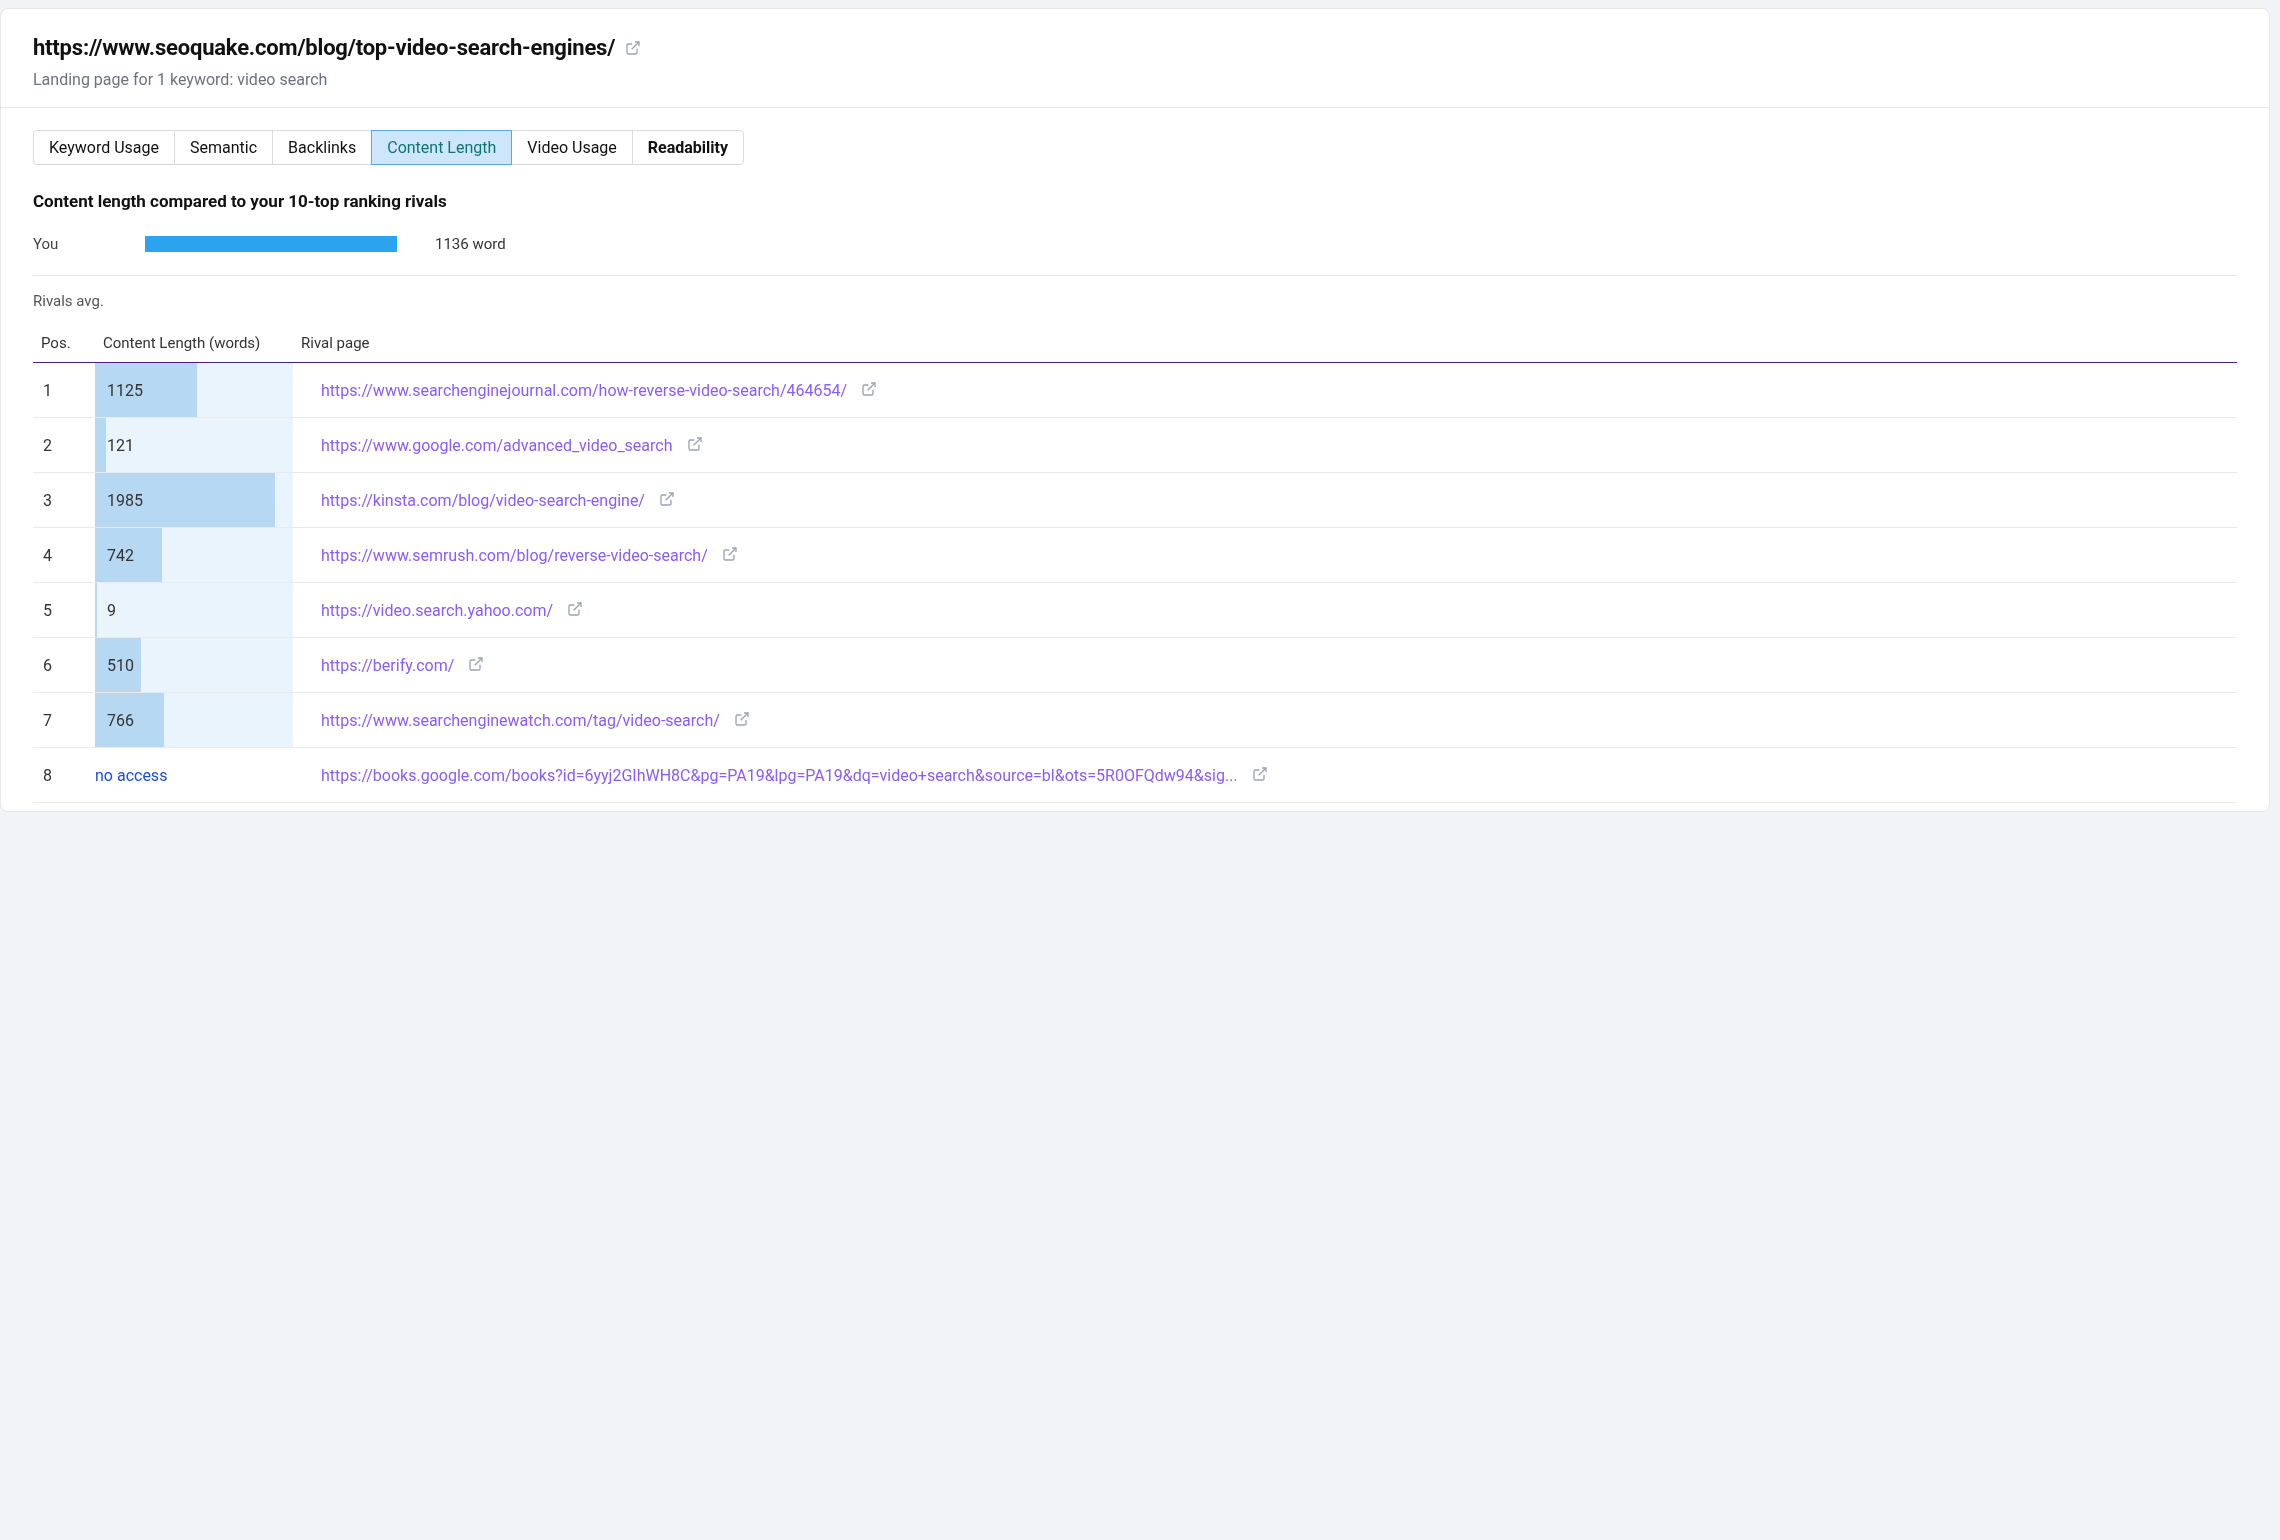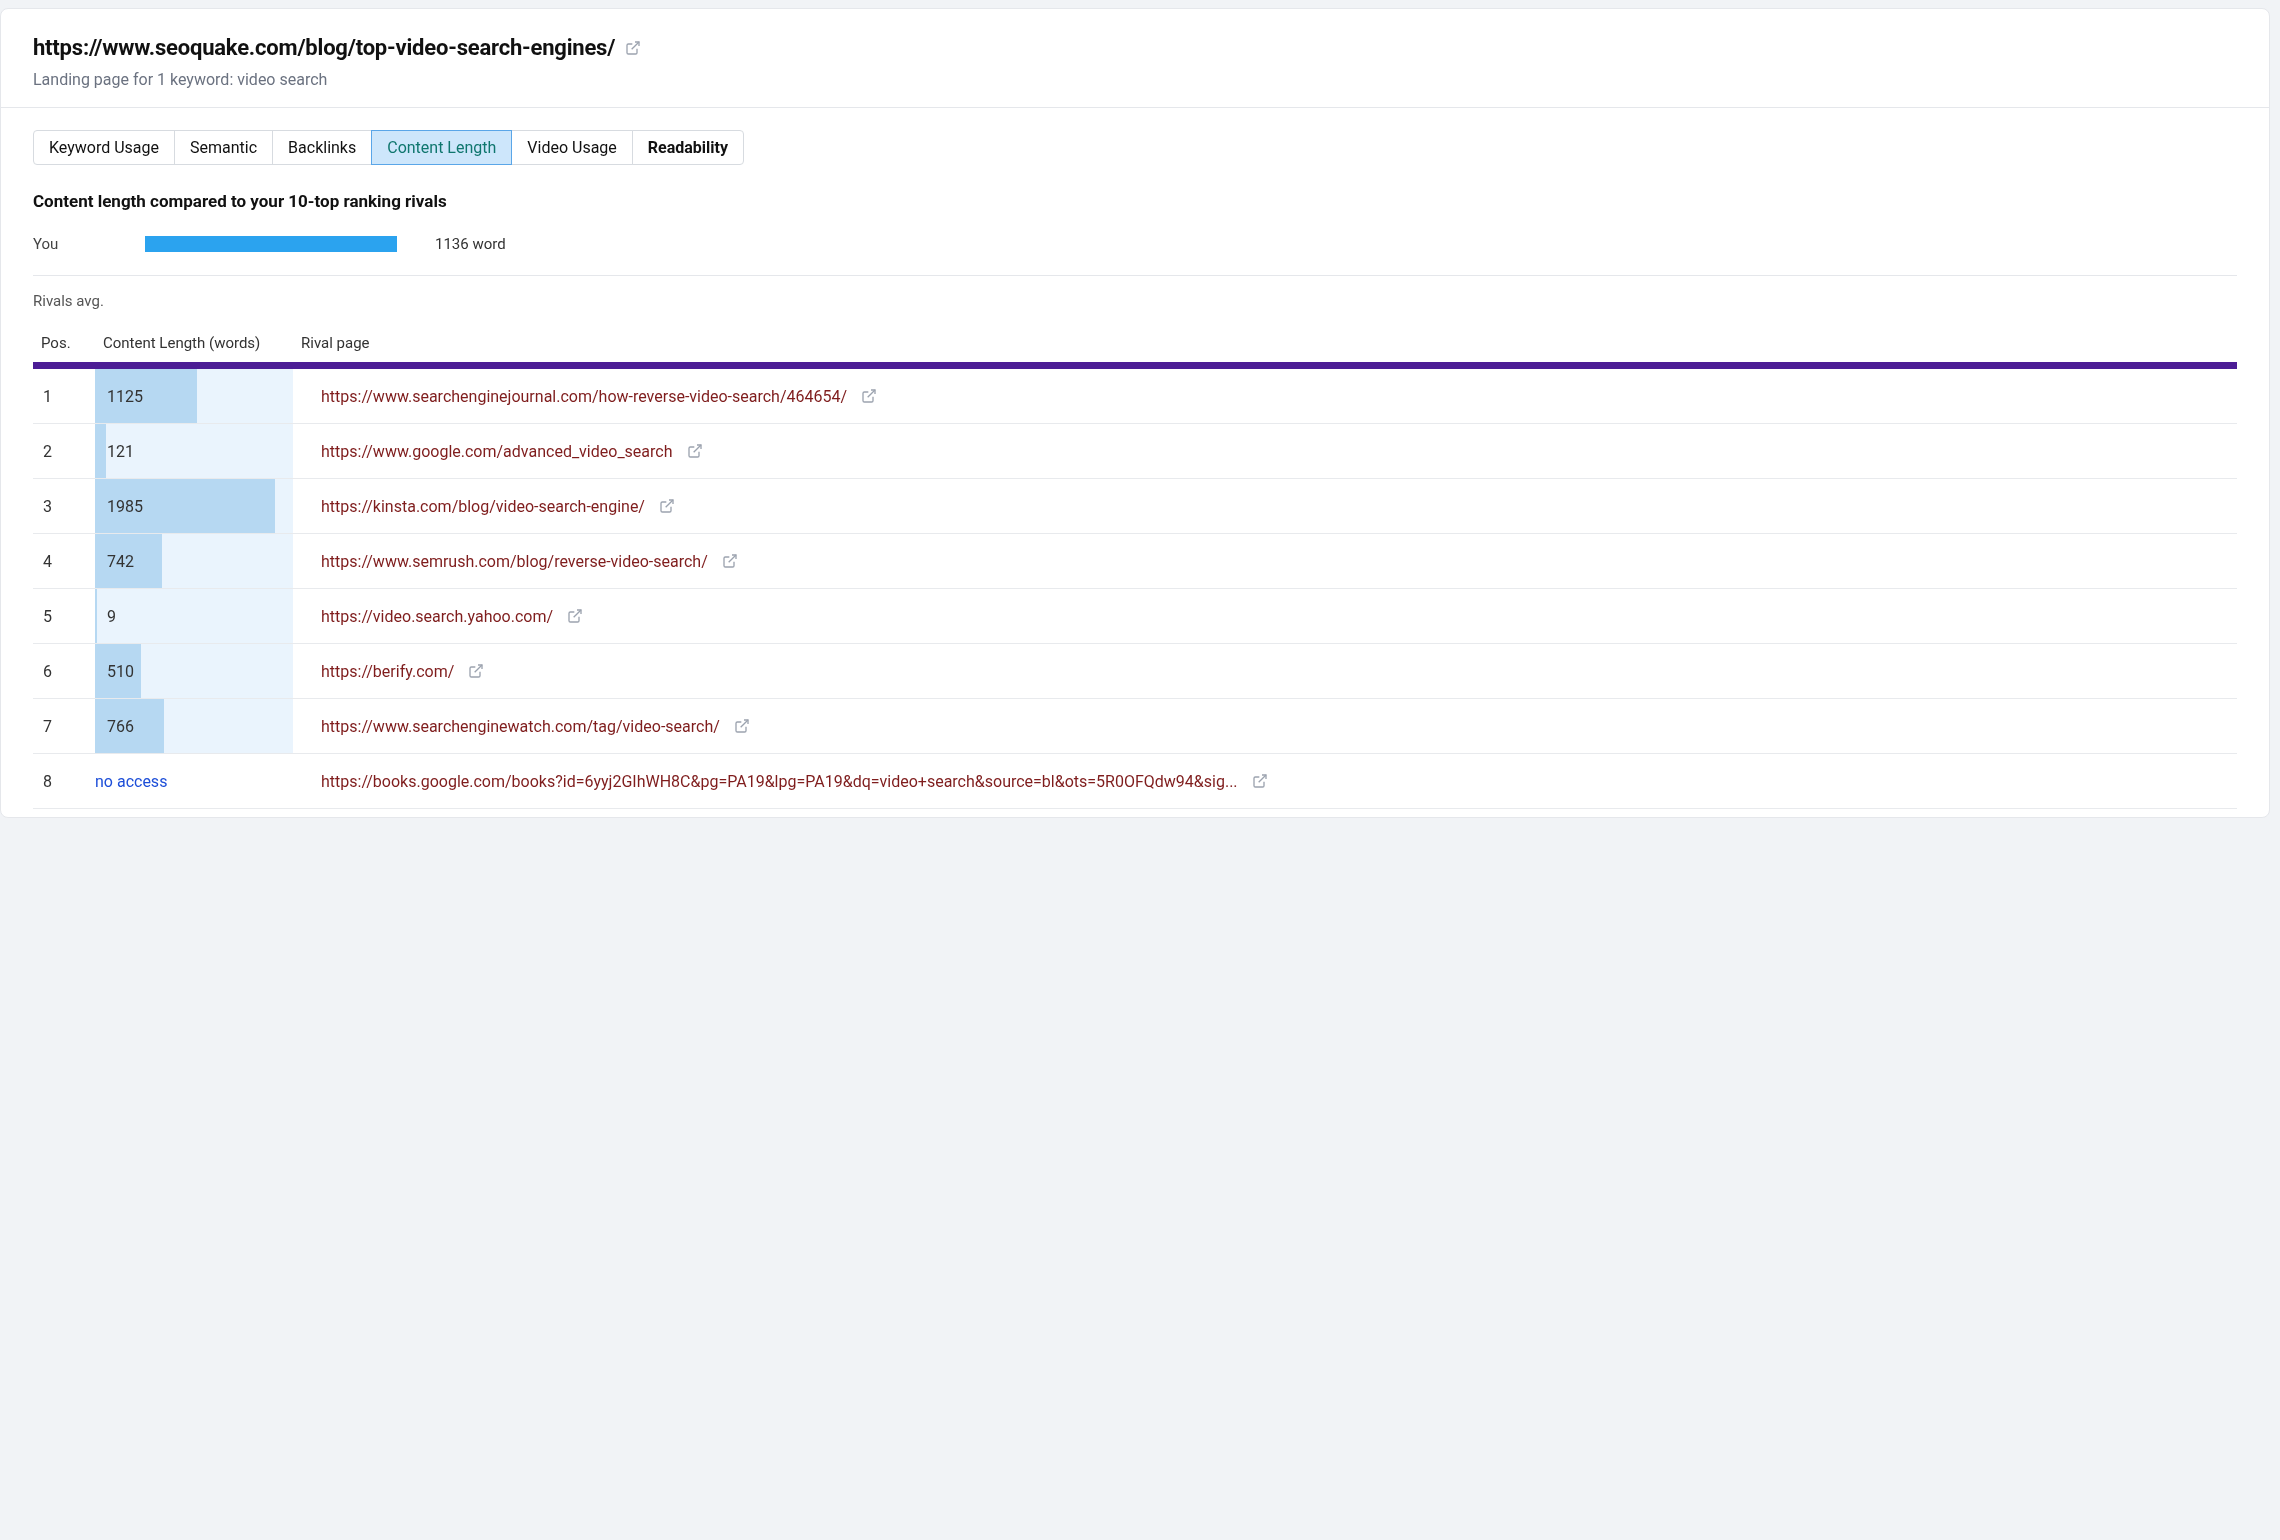--- a/index.html
+++ b/index.html
@@ -117,21 +117,21 @@
   .keyword-bar { height:16px; background:#2ba3ef; width:143px; }
   .keyword-val { margin-left: 10px; }
   .table {
     margin-top: 14px;
   }
   .thead {
     display:flex;
     font-size:15px;
     color:#333;
     padding: 10px 8px 10px 8px;
-    border-bottom: 7px solid #4c1d95;
+    border-bottom: 1px solid #4c1d95;
   }
   .col-pos { width: 62px; }
   .col-cl { width: 198px; }
   .col-rival { flex:1; }
   .trow {
     display:flex;
     align-items:center;
     border-bottom: 1px solid #e8eaed;
     min-height: 54px;
     font-size:16px;
@@ -158,23 +158,22 @@
     color:#333;
   }
   .clcell .noaccess {
     color:#1d4ed8;
     padding-left:0;
   }
   .trow .rival {
     flex:1;
     padding-left:28px;
     display:flex;
-    align-items:center;
     gap:14px;
-    color:#7f1d1d;
+    color:#8b5cf6;
     word-break:break-all;
     padding-right:30px;
   }
   .trow .rival .ext-icon { stroke:#9ca3af; cursor:pointer;}
 </style>
 </head>
 <body>
 
 <div class="card">
   <div class="header-sec">

